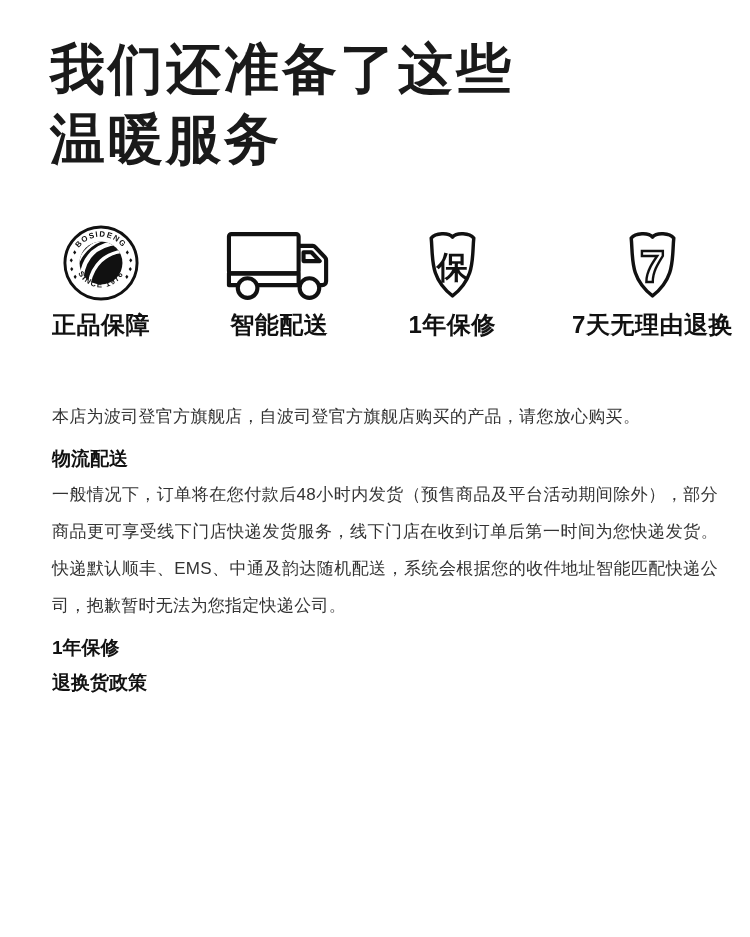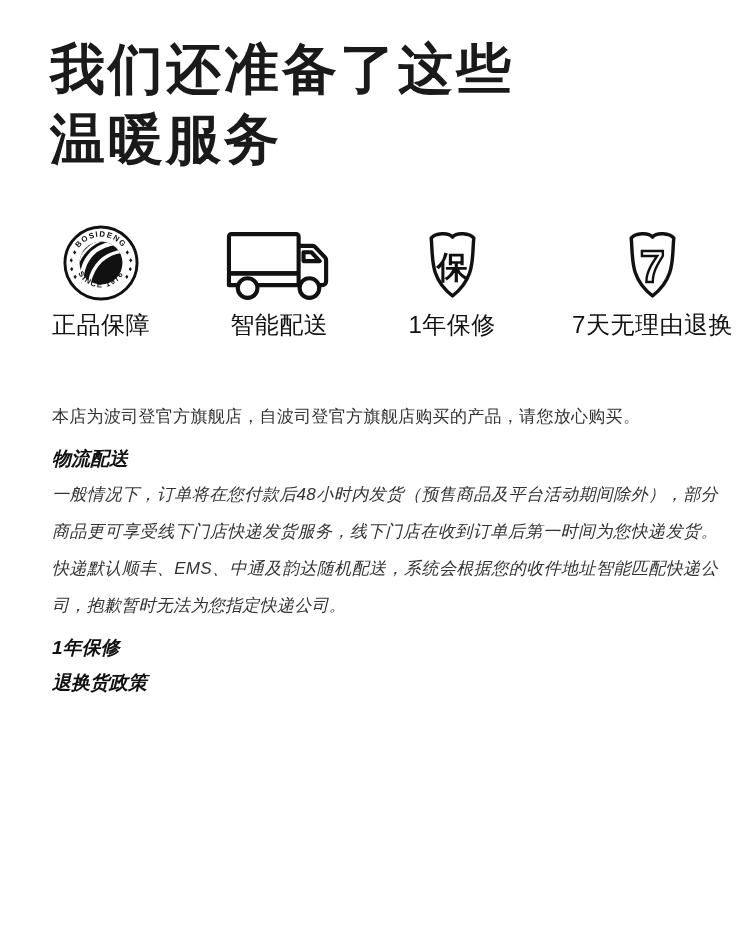--- a/index.html
+++ b/index.html
@@ -39,25 +39,26 @@
     align-items: flex-end;
     justify-content: center;
   }
   .service .label {
     margin-top: 10px;
     font-size: 24px;
     line-height: 26px;
     color: #111111;
     letter-spacing: 0.5px;
     white-space: nowrap;
+    font-weight: bold;
   }
   .sections {
     margin: 60px 40px 0 44px;
   }
-  .section + .section { margin-top: 13px; font-style: italic; }
+  .section + .section { margin-top: 13px; }
   .section h3 {
     font-size: 19px;
     line-height: 22px;
     font-weight: 700;
     color: #111111;
     margin-bottom: 6px;
   }
   .section p {
     font-size: 17px;
     line-height: 37px;

